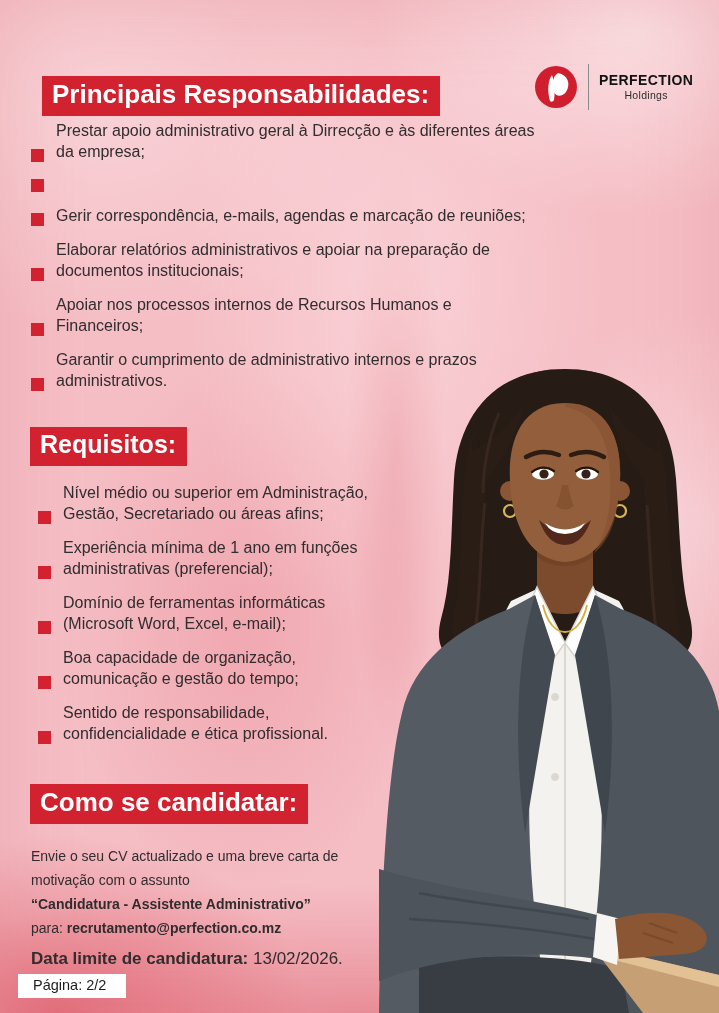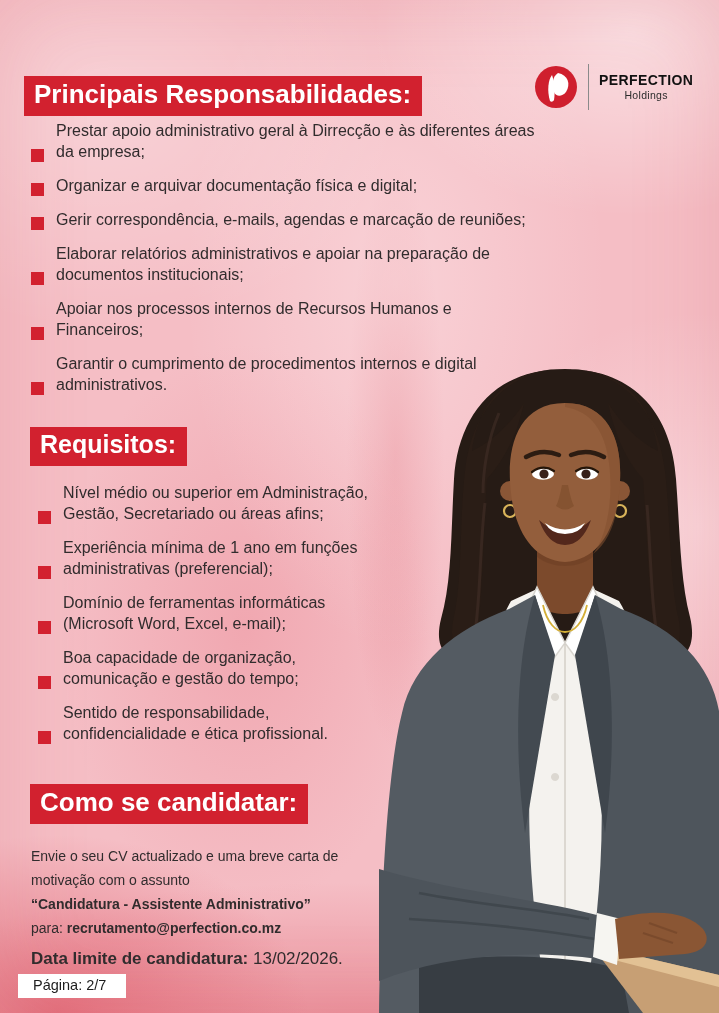--- a/index.html
+++ b/index.html
@@ -34,21 +34,21 @@
   .logo-divider{width:1px;height:46px;background:#8a8a8a;}
   .logo-text{line-height:1.05;}
   .logo-brand{font-size:14px;font-weight:bold;letter-spacing:0.4px;color:#111;}
   .logo-sub{font-size:10.5px;color:#2b2b2b;text-align:center;margin-top:2px;letter-spacing:0.3px;}
 
   
   .banner{
     position:absolute;background:var(--accent-red);color:var(--banner-text);
     font-weight:bold;padding:4px 11px 7px 10px;white-space:nowrap;line-height:1.1;
   }
-  .banner-resp{left:24px;top:76px;font-size:26px;}
+  .banner-resp{left:42px;top:76px;font-size:26px;}
   .banner-req{left:30px;top:427px;font-size:25px;}
   .banner-apply{left:30px;top:784px;font-size:26px;}
 
   
   .bullets{position:absolute;list-style:none;}
   .resp-list{left:31px;top:120px;width:510px;}
   .req-list{left:38px;top:482px;width:360px;}
   .bullet-item{display:flex;gap:12px;margin-bottom:13px;align-items:flex-end;}
   .bullet-square{flex:0 0 auto;width:13px;height:13px;background:var(--accent-red);margin-top:4px;}
   .bullet-text{font-size:16px;line-height:21px;color:var(--text);}
@@ -93,41 +93,40 @@
   <div class="banner banner-resp">Principais Responsabilidades:</div>
   <ul class="bullets resp-list">
 
       <li class="bullet-item">
         <span class="bullet-square"></span>
         <span class="bullet-text">Prestar apoio administrativo geral à Dirrecção e às diferentes áreas da empresa;</span>
       </li>
 
       <li class="bullet-item">
         <span class="bullet-square"></span>
-        <span class="bullet-text">Organizar e arquivar documentação física e digital;</span>
       </li>
 
       <li class="bullet-item">
         <span class="bullet-square"></span>
         <span class="bullet-text">Gerir correspondência, e-mails, agendas e marcação de reuniões;</span>
       </li>
 
       <li class="bullet-item">
         <span class="bullet-square"></span>
         <span class="bullet-text">Elaborar relatórios administrativos e apoiar na preparação de documentos institucionais;</span>
       </li>
 
       <li class="bullet-item">
         <span class="bullet-square"></span>
         <span class="bullet-text">Apoiar nos processos internos de Recursos Humanos e Financeiros;</span>
       </li>
 
       <li class="bullet-item">
         <span class="bullet-square"></span>
-        <span class="bullet-text">Garantir o cumprimento de procedimentos internos e digital administrativos.</span>
+        <span class="bullet-text">Garantir o cumprimento de administrativo internos e prazos administrativos.</span>
       </li>
     </ul>
 
   <div class="banner banner-req">Requisitos:</div>
   <ul class="bullets req-list">
 
       <li class="bullet-item">
         <span class="bullet-square"></span>
         <span class="bullet-text">Nível médio ou superior em Administração, Gestão, Secretariado ou áreas afins;</span>
       </li>
@@ -162,21 +161,21 @@
       <strong>recrutamento@perfection.co.mz</strong>
     </span>
   </div>
 
   <div class="deadline">
     <strong>Data limite de candidatura:</strong>
     <span>13/02/2026.</span>
   </div>
 
   <div class="page-strip">
-    <span>Página: 2/7</span>
+    <span>Página: 2/2</span>
   </div>
 
   <svg class="portrait" viewBox="0 0 360 660" width="360" height="660">
 
     <path fill="#261b15" d="M206,16 C134,16 99,64 95,126 C92,178 93,228 82,266 C74,298 90,313 117,304
                              L296,304 C323,313 339,298 331,264 C321,226 321,178 317,126 C313,64 278,16 206,16 Z"></path>
 
     <path fill="#7c4a2c" d="M178,168 h56 v78 c0,20 -56,20 -56,0 Z"></path>
     <path fill="#6e3f24" d="M178,190 c16,14 40,14 56,0 v14 c-16,12 -40,12 -56,0 Z" opacity="0.6"></path>
 

